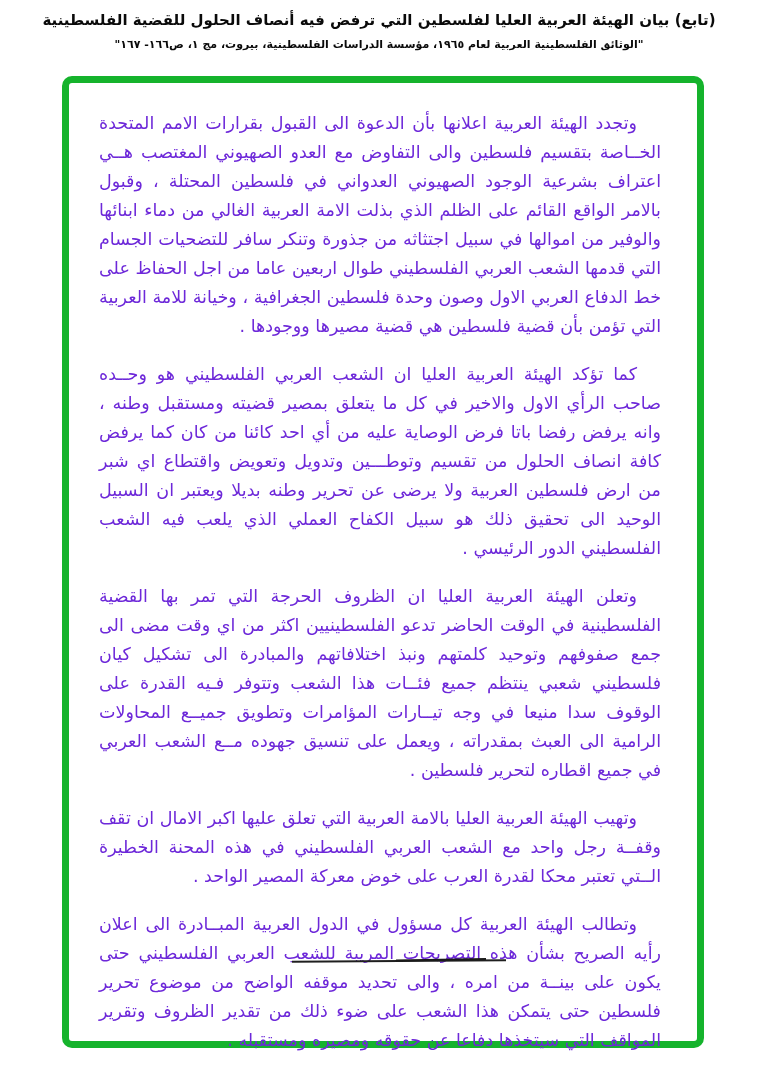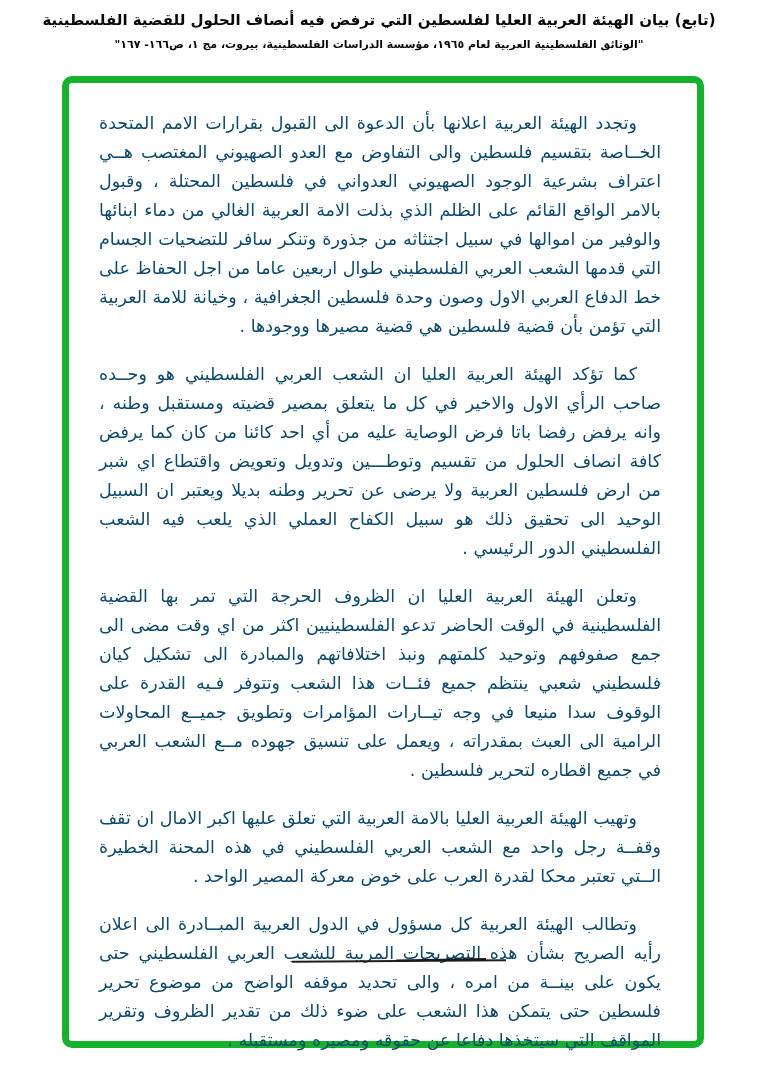--- a/index.html
+++ b/index.html
@@ -46,21 +46,21 @@
   }
   .body-text {
     position: absolute;
     top: 26px;
     right: 36px;
     left: 30px;
     direction: rtl;
     text-align: justify;
     font-size: 17.5px;
     line-height: 29px;
-    color: #0c4a6e;
+    color: #6d28d9;
   }
   .body-text p {
     margin: 0 0 19px 0;
     text-indent: 24px;
   }
   .end-rule {
     position: absolute;
     left: 223px;
     top: 877px;
     width: 214px;

